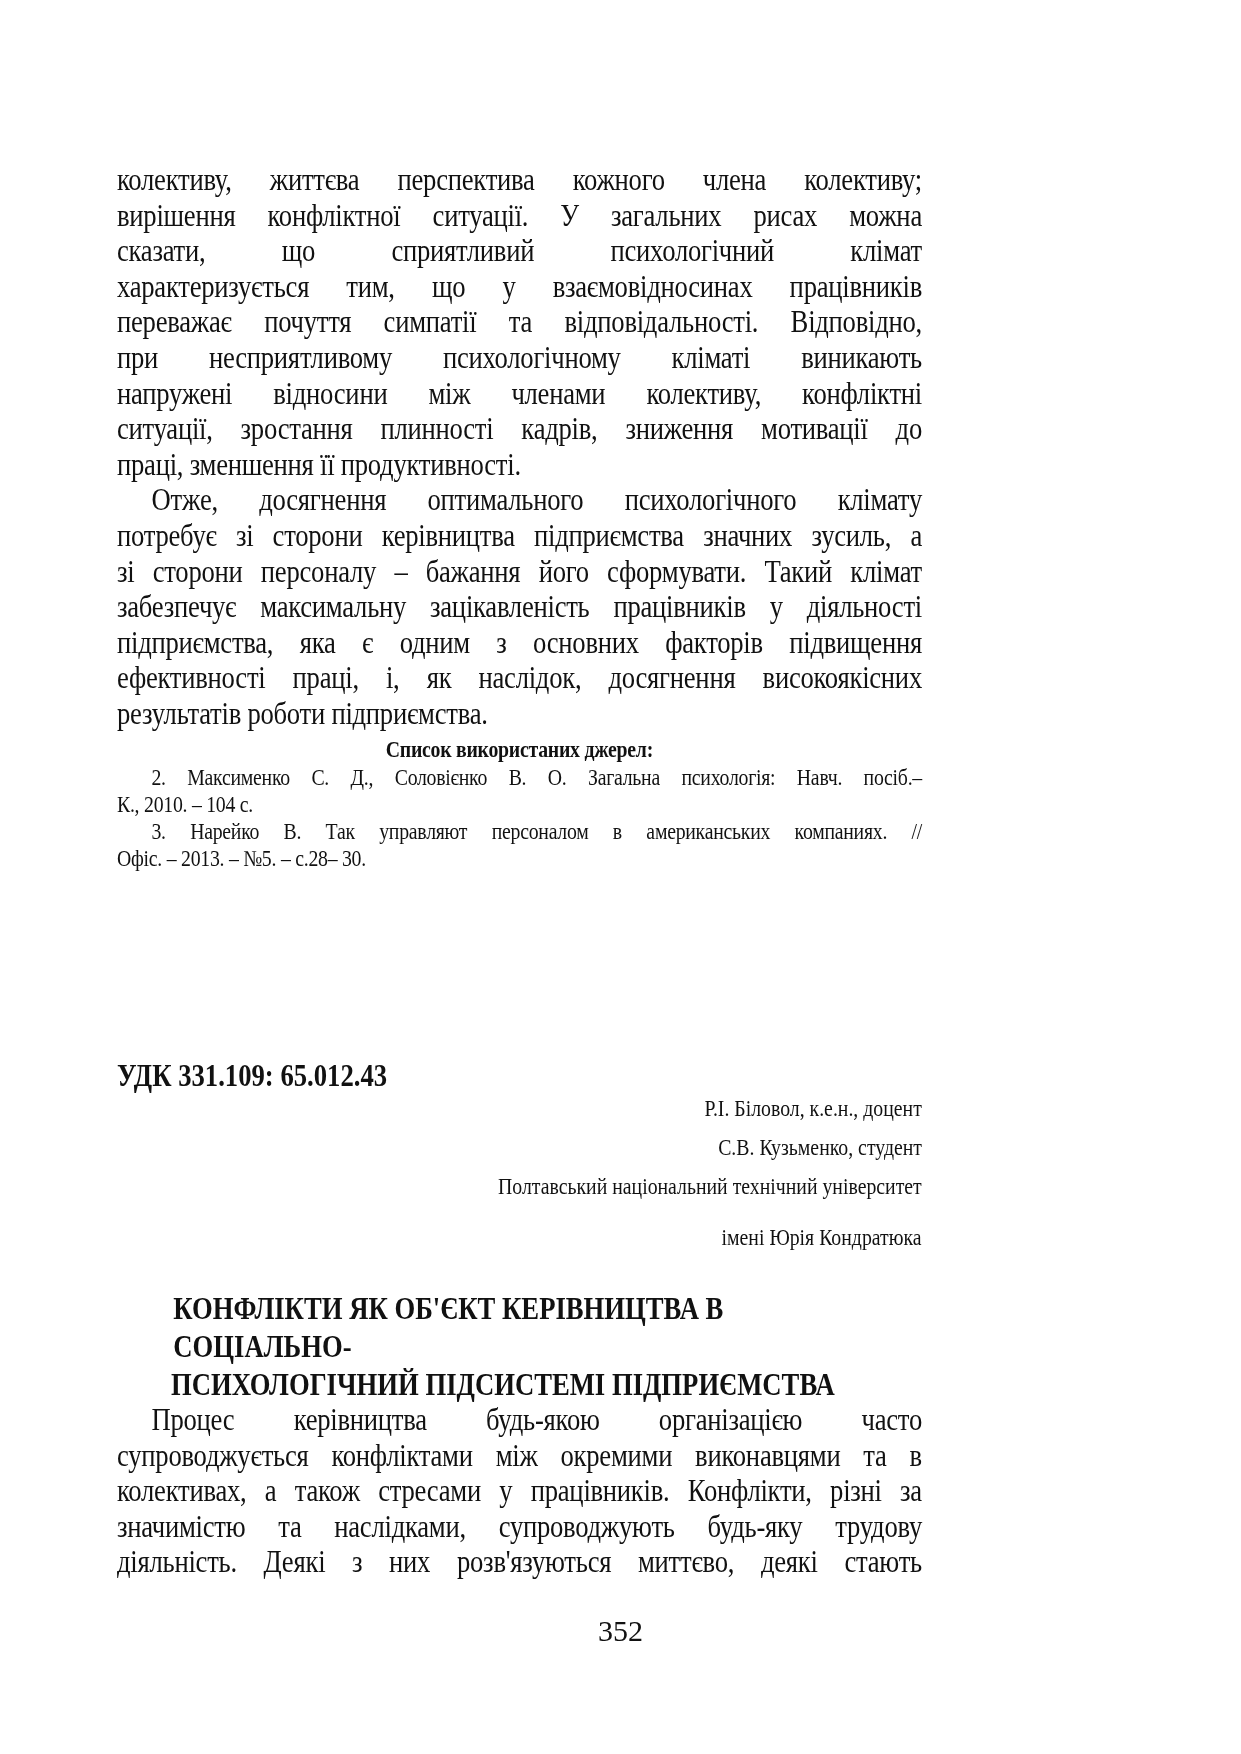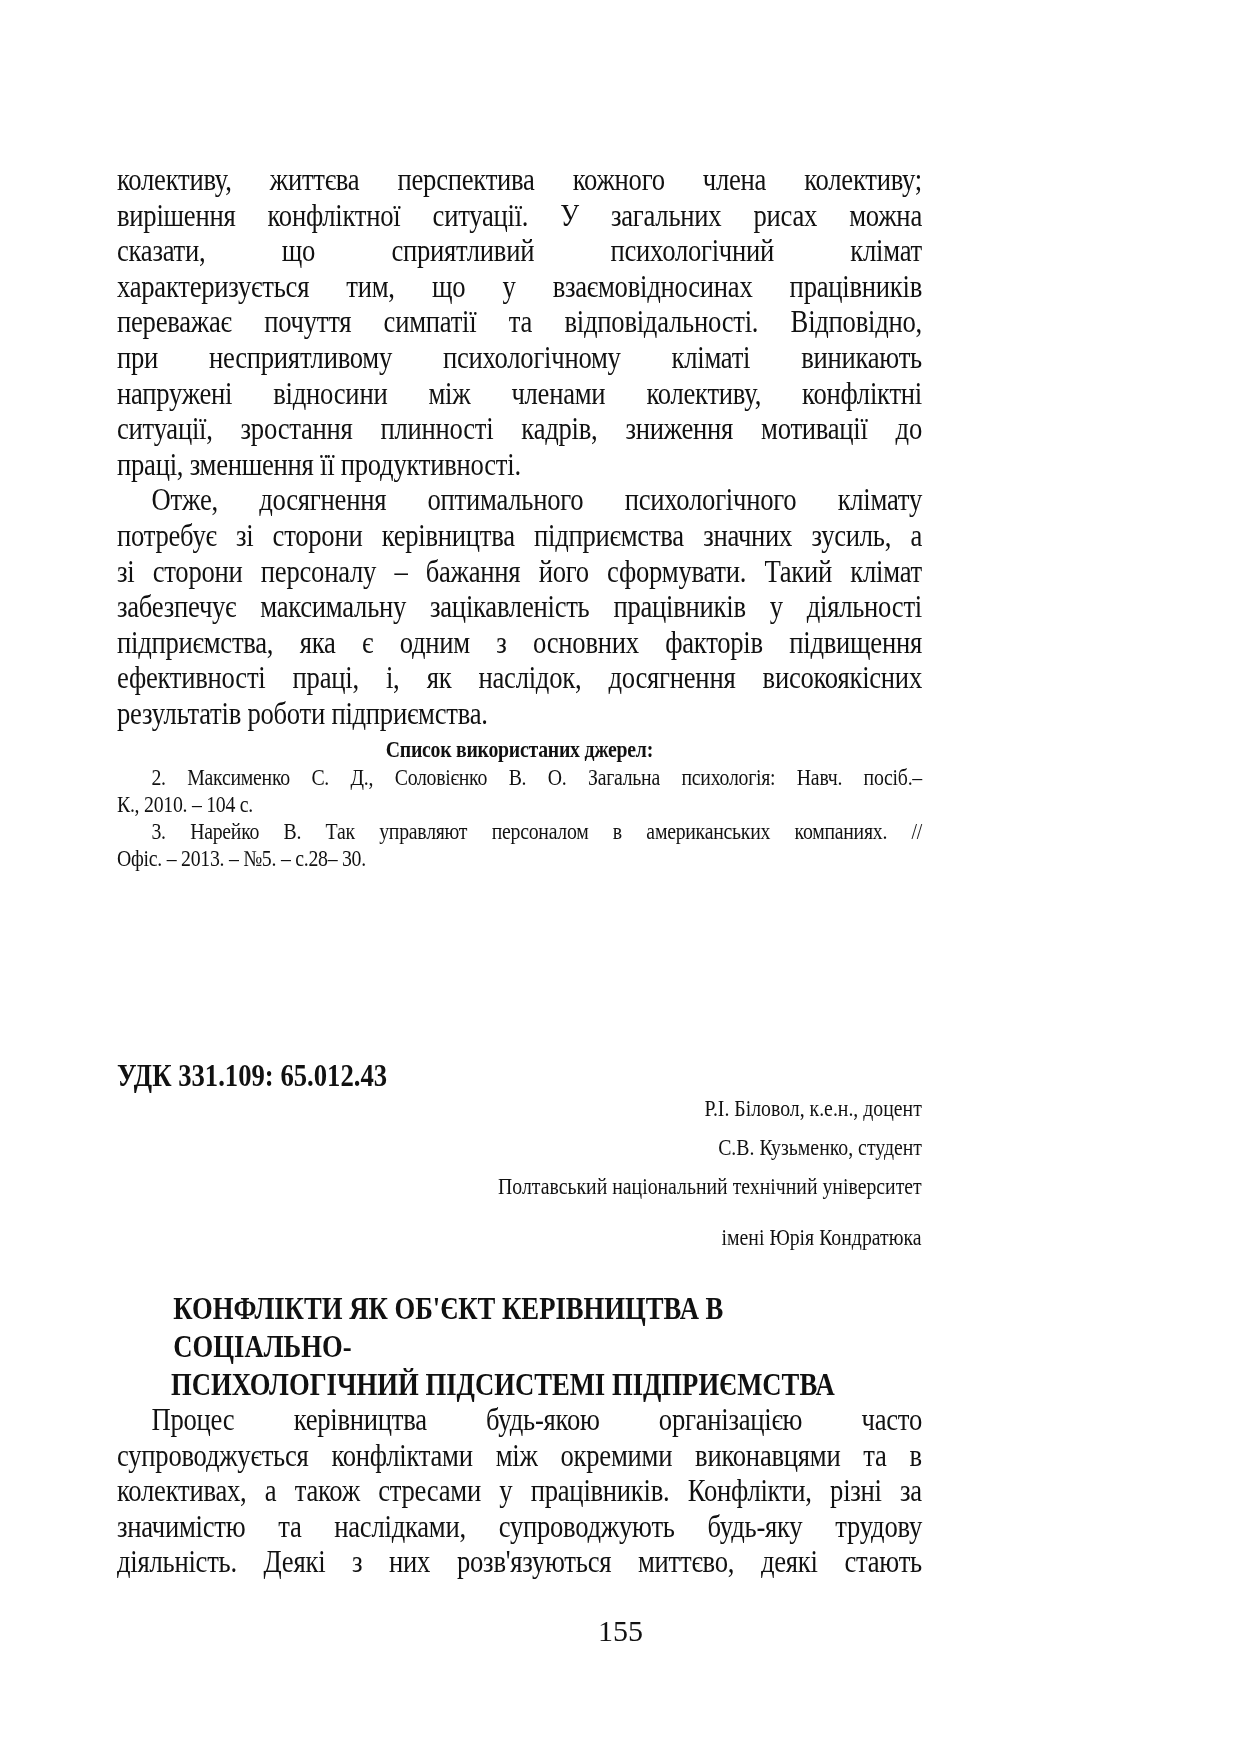--- a/index.html
+++ b/index.html
@@ -85,14 +85,14 @@
   </div>
 
   <div class="page p" style="top:1394px;">
     <span class="jl ind">Процес керівництва будь-якою організацією часто</span>
     <span class="jl">супроводжується конфліктами між окремими виконавцями та в</span>
     <span class="jl">колективах, а також стресами у працівників. Конфлікти, різні за</span>
     <span class="jl">значимістю та наслідками, супроводжують будь-яку трудову</span>
     <span class="jl">діяльність. Деякі з них розв'язуються миттєво, деякі стають</span>
   </div>
 
-  <div class="pagenum">155</div>
+  <div class="pagenum">352</div>
 </div>
 
 </body></html>

